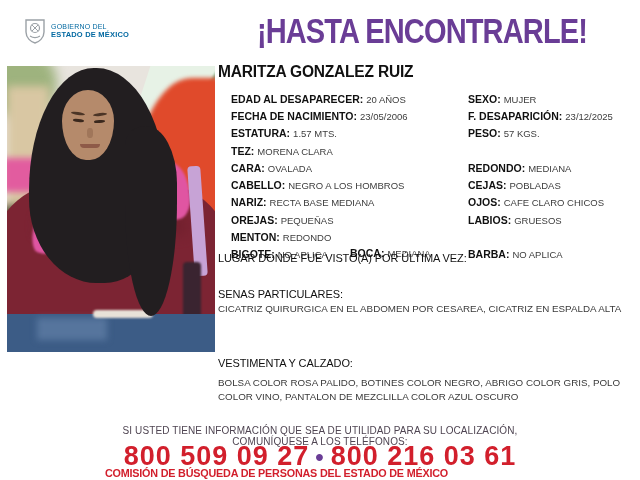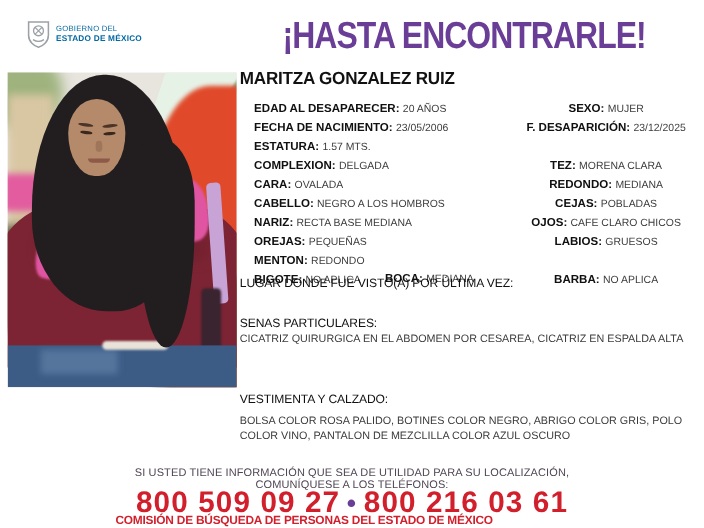--- a/index.html
+++ b/index.html
@@ -52,21 +52,21 @@
   .waist         { left:86px; top:244px; width:60px; height:8px; background:#e8e2d8; border-radius:4px; filter:blur(1px); }
 
   
   .name { position:absolute; left:218px; top:63px; font-size:16px; font-weight:bold; color:#111;
           letter-spacing:-.2px; transform:scale(.97,1); transform-origin:left top; white-space:nowrap; }
 
   .grid { position:absolute; left:218px; top:89px; width:416px; }
   .row  { display:flex; height:17.3px; align-items:center; }
   .cell { white-space:nowrap;padding-left:13px; }
   .cell-left  { width:237px; position:relative; }
-  .cell-right { flex:1;text-align:center; }
+  .cell-right { flex:1; }
   .lbl { font-size:10.5px; font-weight:bold; color:#101010; }
   .val { font-size:9.5px; color:#3c3c3c; margin-left:3px; }
   .cell-mid { position:absolute; left:132px; top:16px; }
 
   .section { position:absolute; left:218px; width:416px; }
   .sec-lastseen { top:252px; }
   .sec-marks    { top:288px; }
   .sec-clothes  { top:357px; }
   .sec-title { font-size:11px; font-weight:normal; color:#101010; letter-spacing:-.1px; }
   .sec-text  { font-size:9.8px; color:#3a3a3a; line-height:13.5px; margin-top:2px; }
@@ -141,24 +141,24 @@
       <div class="cell cell-right"><span class="lbl">SEXO:</span><span class="val">MUJER</span></div>
     </div>
 
     <div class="row">
       <div class="cell cell-left"><span class="lbl">FECHA DE NACIMIENTO:</span><span class="val">23/05/2006</span></div>
       <div class="cell cell-right"><span class="lbl">F. DESAPARICIÓN:</span><span class="val">23/12/2025</span></div>
     </div>
 
     <div class="row">
       <div class="cell cell-left"><span class="lbl">ESTATURA:</span><span class="val">1.57 MTS.</span></div>
-    </div>
-
-    <div class="row">
-      <div class="cell cell-left"><span class="lbl">COMPLEXION:</span><span class="val">DELGADA</span></div>
+      <div class="cell cell-right"><span class="lbl">PESO:</span><span class="val">57 KGS.</span></div>
+    </div>
+
+    <div class="row">
       <div class="cell cell-right"><span class="lbl">TEZ:</span><span class="val">MORENA CLARA</span></div>
     </div>
 
     <div class="row">
       <div class="cell cell-left"><span class="lbl">CARA:</span><span class="val">OVALADA</span></div>
       <div class="cell cell-right"><span class="lbl">REDONDO:</span><span class="val">MEDIANA</span></div>
     </div>
 
     <div class="row">
       <div class="cell cell-left"><span class="lbl">CABELLO:</span><span class="val">NEGRO A LOS HOMBROS</span></div>

